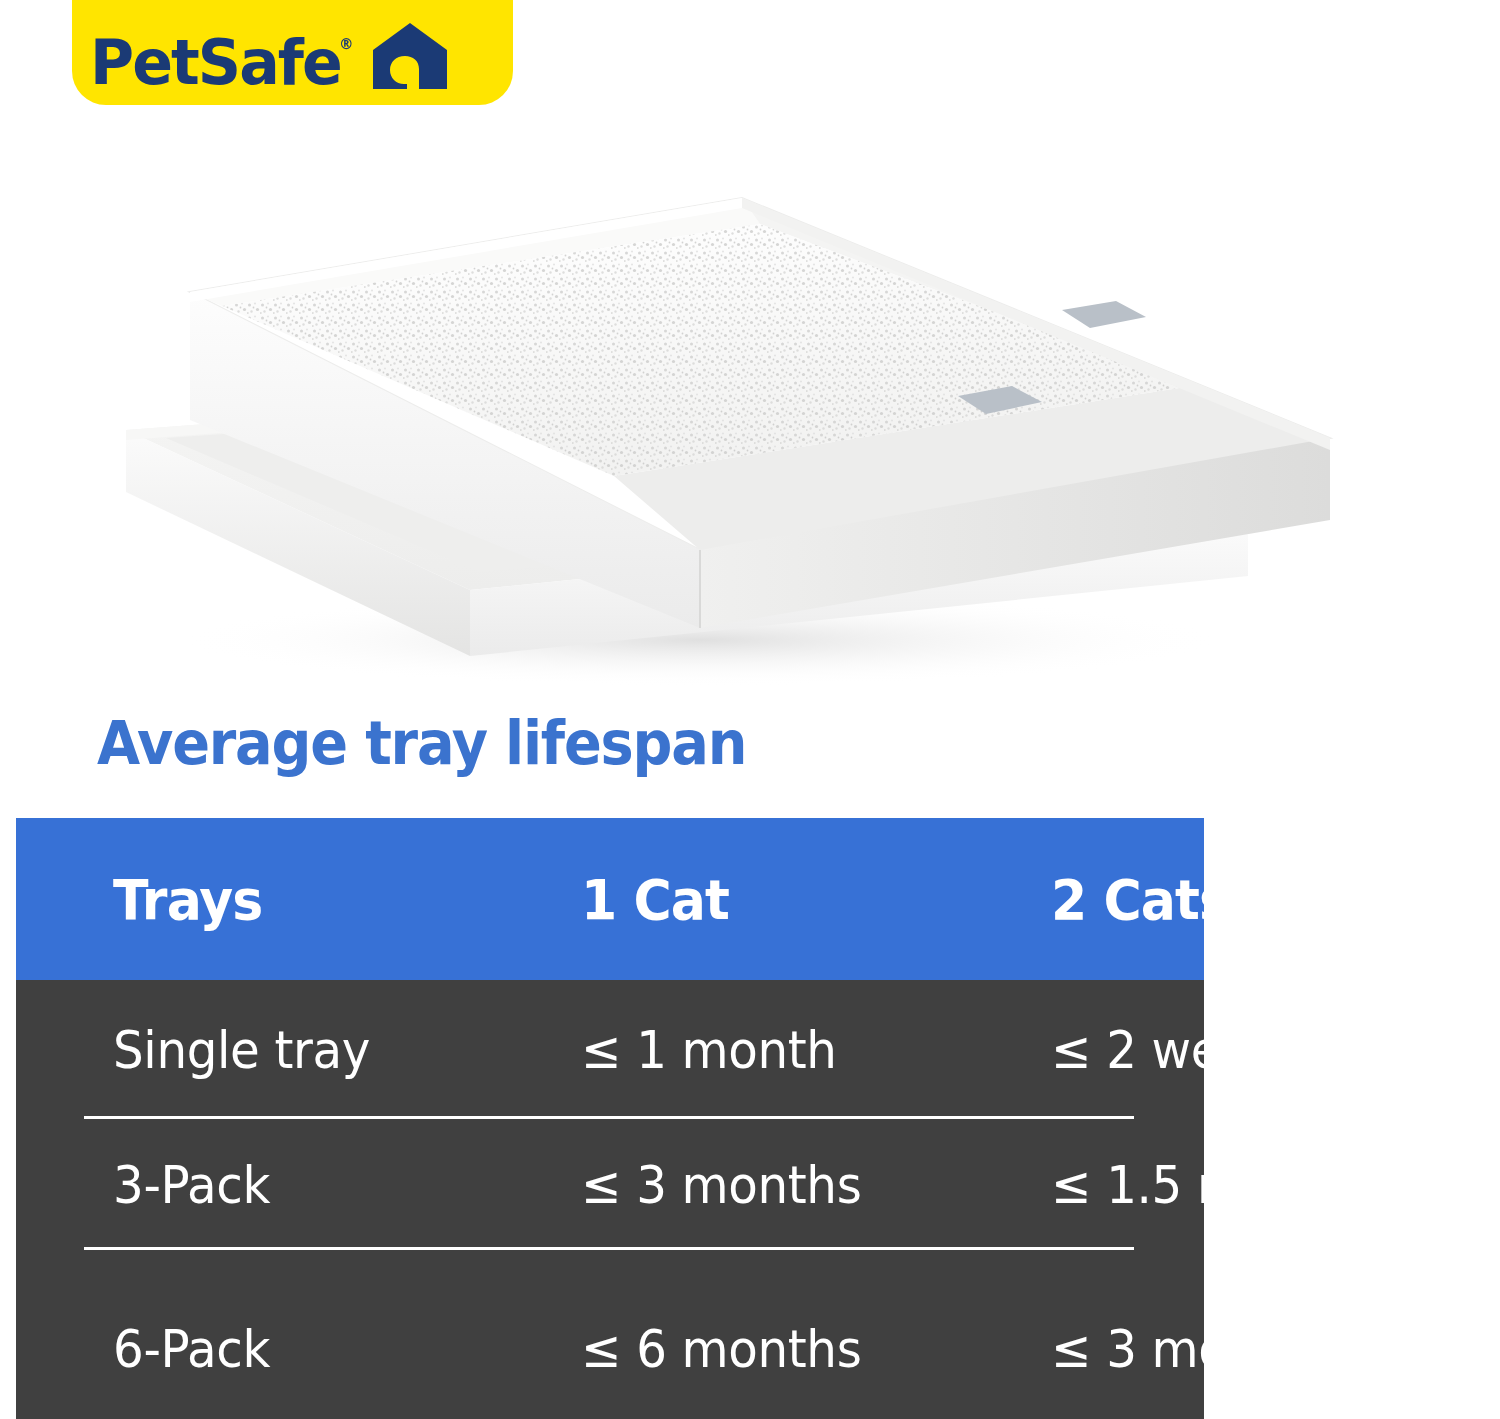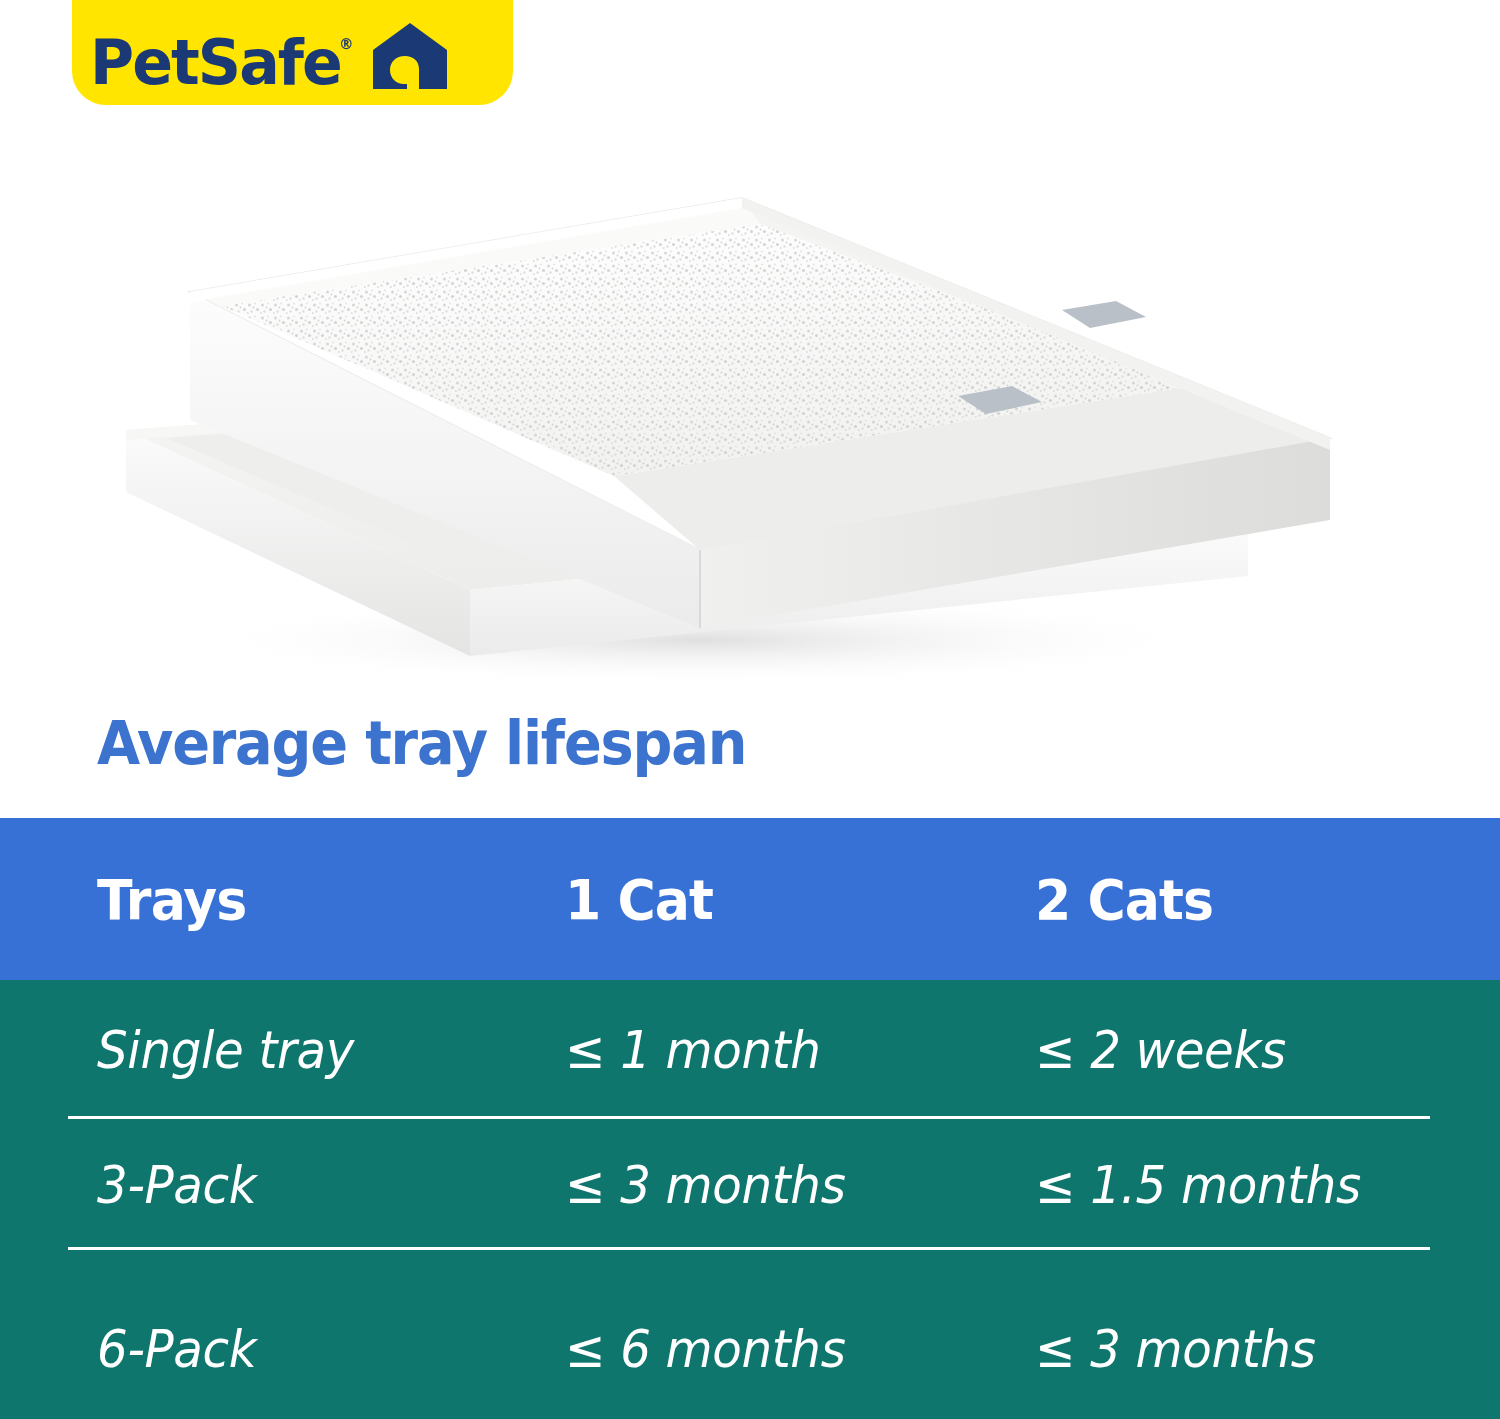--- a/index.html
+++ b/index.html
@@ -88,38 +88,37 @@
     letter-spacing: -1.3px;
     color: #3B73CE;
     transform: scaleX(0.93);
     transform-origin: left top;
     white-space: nowrap;
   }
 
   
   .lifespan-table {
     position: absolute;
-    left: 0;
+    left: 16px;
     top: 818px;
-    width: 1500px;
+    width: 1188px;
     height: 601px;
   }
 
   .table-head-row {
     position: relative;
     width: 100%;
     height: 162px;
     background: #3771D6;
   }
   .table-body {
     position: relative;
     width: 100%;
     height: 439px;
-    background: #0f766e;
-    font-style: italic;
+    background: #404040;
   }
   .table-row {
     position: relative;
     width: 100%;
     height: 131px;
   }
   .table-row.row-tall { height: 139px; }
   .table-row.row-last  { height: 169px; margin-top: 14px; }
 
   .row-divider {

